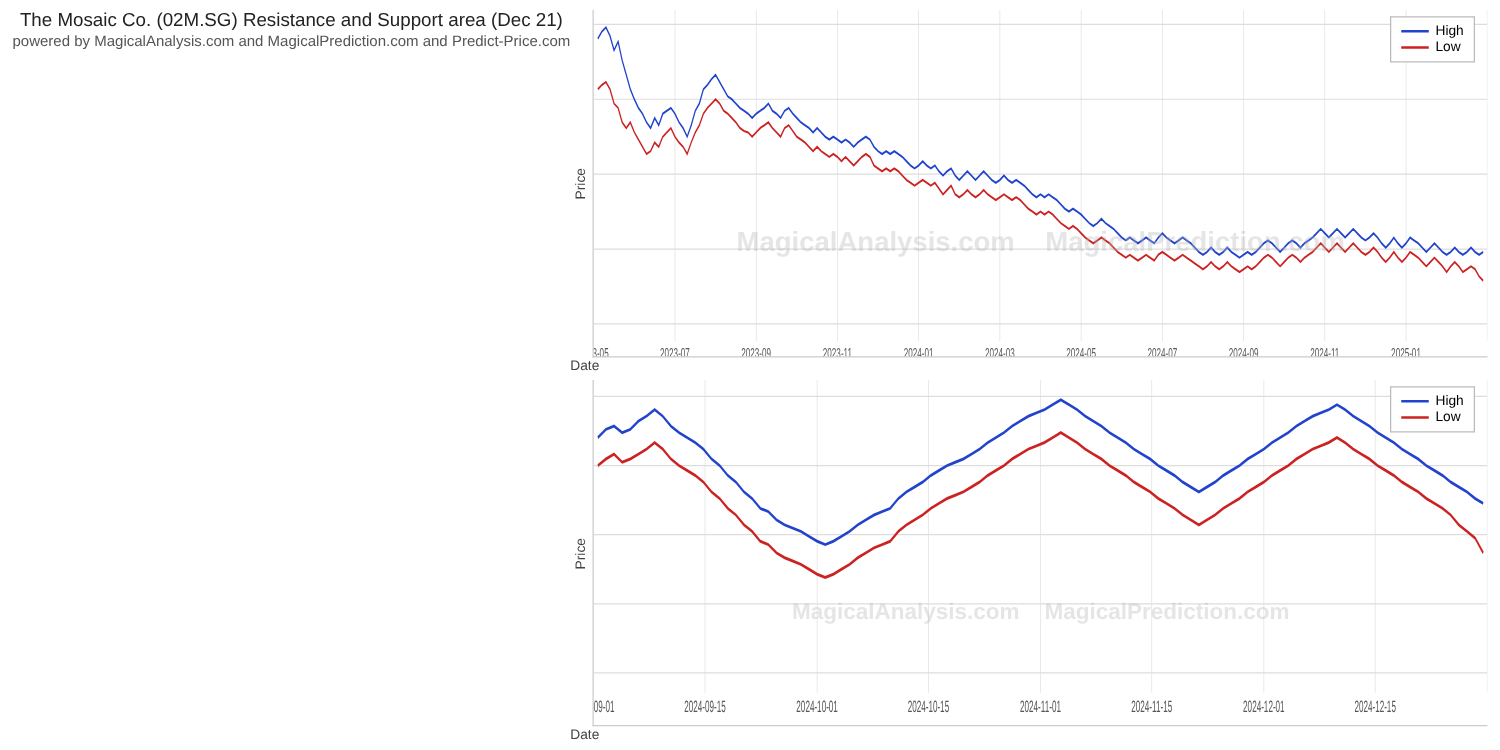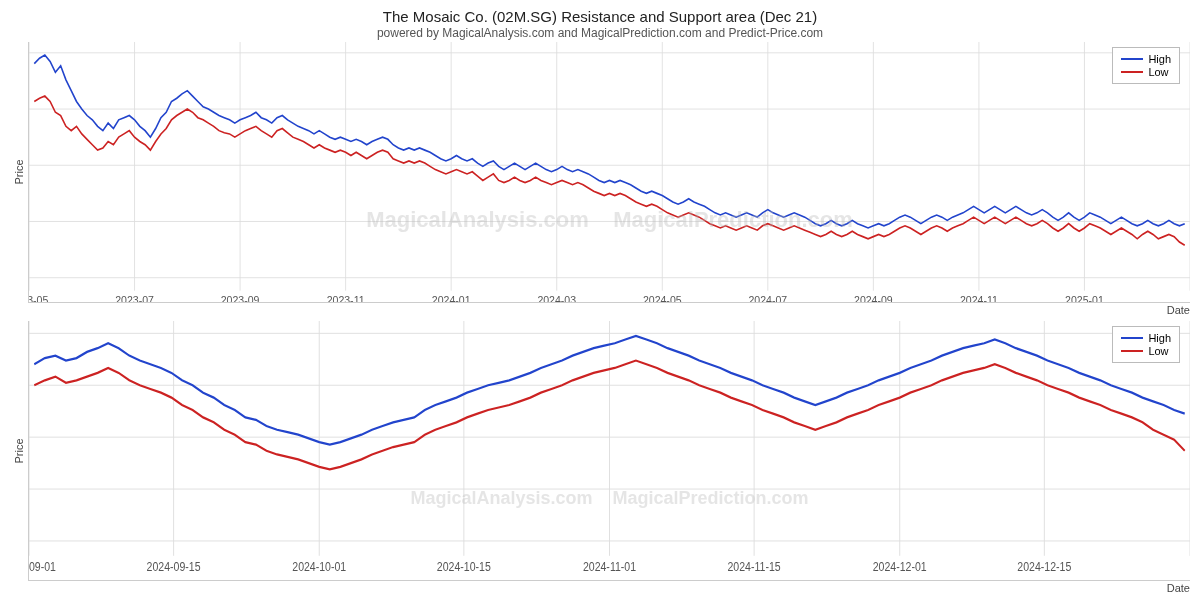--- a/index.html
+++ b/index.html
@@ -7,21 +7,21 @@
       width: 1200px;
       height: 600px;
       background: #fff;
       font-family: Arial, sans-serif;
       overflow: hidden;
     }
     .main-container {
       width: 1200px;
       height: 600px;
       display: flex;
-      flex-direction: column;
+      flex-direction: row;
       padding: 8px 10px 5px 10px;
     }
     .title-section {
       text-align: center;
       margin-bottom: 2px;
     }
     .main-title {
       font-size: 15px;
       font-weight: normal;
       color: #222;
@@ -59,21 +59,21 @@
       padding: 0 2px;
       min-width: 18px;
     }
     .chart-inner {
       flex: 1;
       position: relative;
       border-left: 1px solid #ccc;
       border-bottom: 1px solid #ccc;
     }
     .x-axis-label {
-      text-align: right;
+      text-align: left;
       font-size: 11px;
       color: #444;
       padding: 1px 0;
     }
     svg {
       width: 100%;
       height: 100%;
     }
     .watermark {
       position: absolute;

